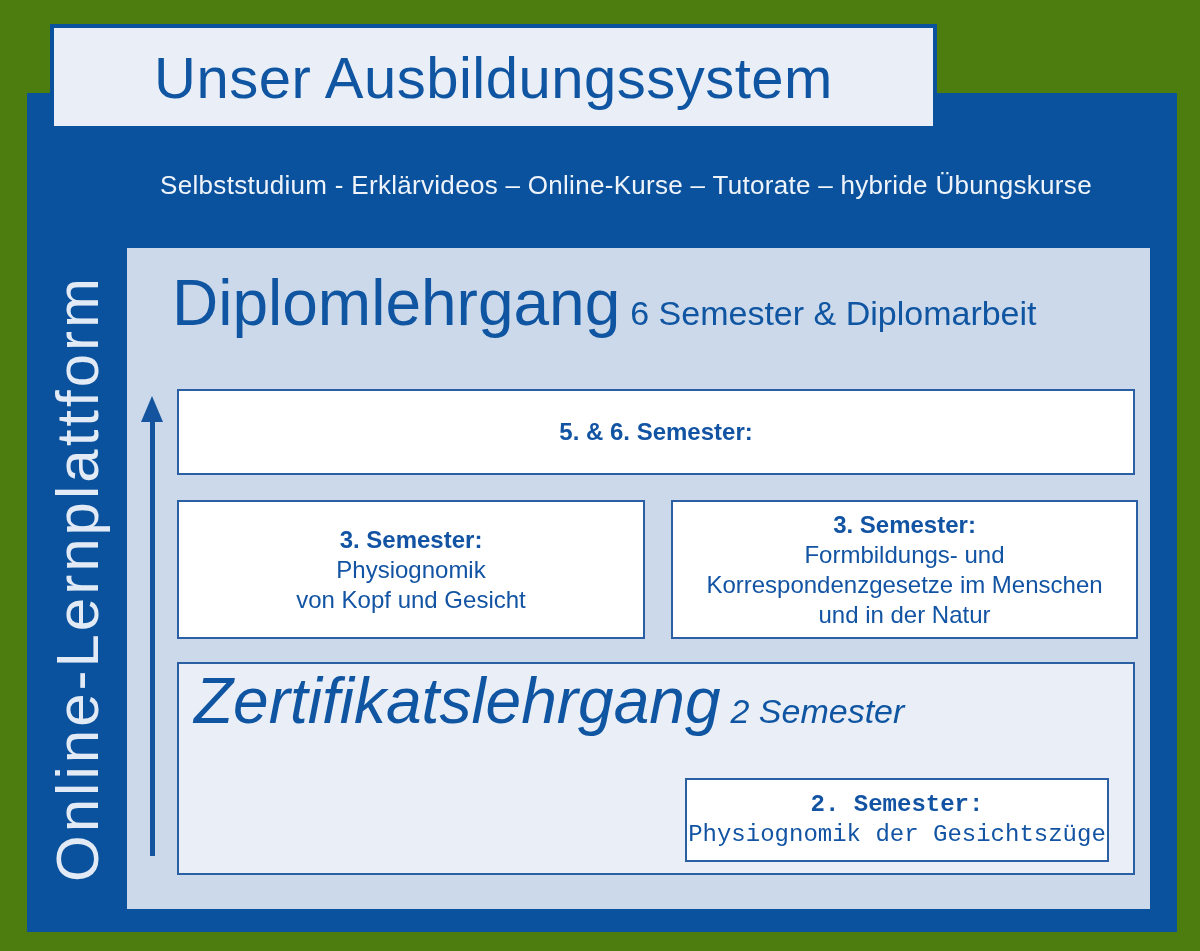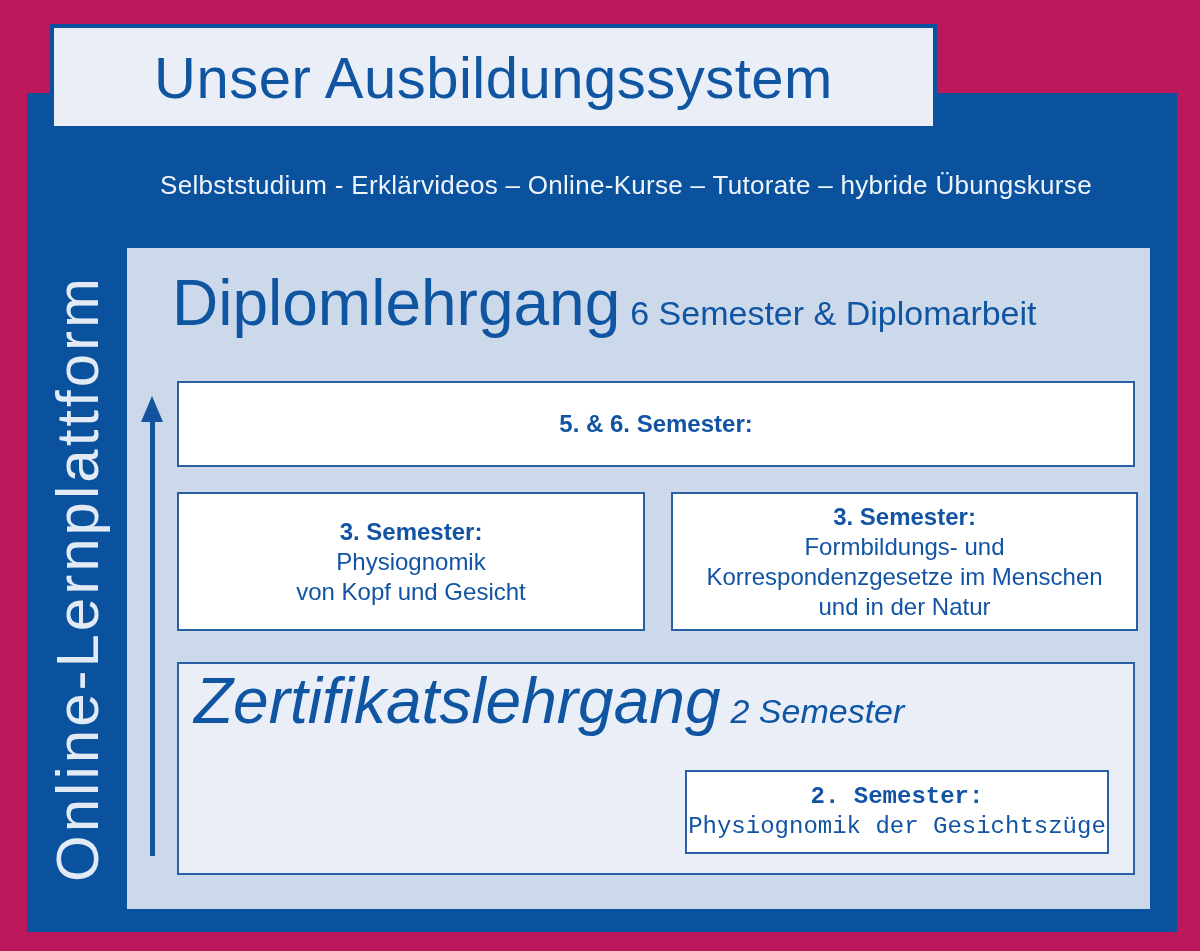--- a/index.html
+++ b/index.html
@@ -8,21 +8,21 @@
     --panel-blue:#ccd9ea;
     --light-blue:#e9eef7;
     --border-blue:#2a5fa4;
     --head-blue:#0f55a1;
     --text-blue:#1254a3;
     --near-white:#eff4fa;
   }
   *{margin:0;padding:0;box-sizing:border-box;}
   html,body{background:#ffffff;}
   body{font-family:"Liberation Sans","DejaVu Sans",sans-serif;}
-  .canvas{position:relative;width:1200px;height:951px;background:#be185d;overflow:hidden;}
+  .canvas{position:relative;width:1200px;height:951px;background:#4d7c0f;overflow:hidden;}
 
   .dark-rect{position:absolute;left:27px;top:93px;width:1150px;height:839px;background:var(--dark-blue);}
 
   .title-box{position:absolute;left:50px;top:24px;width:887px;height:106px;
     background:var(--light-blue);border:4px solid var(--dark-blue);
     display:flex;align-items:center;justify-content:center;}
   .title-box .title-text{font-size:58px;color:var(--head-blue);letter-spacing:0.5px;}
 
   .subtitle{position:absolute;left:27px;top:170px;width:1150px;text-align:center;
     font-size:26px;font-weight:normal;color:var(--near-white);letter-spacing:0.3px;padding-left:48px;}
@@ -39,21 +39,21 @@
     border-left:11px solid transparent;border-right:11px solid transparent;
     border-bottom:26px solid var(--arrow-blue);}
   .up-arrow .shaft{width:5px;height:434px;margin:0 auto;background:var(--arrow-blue);}
 
   .course-heading{position:absolute;color:var(--head-blue);white-space:nowrap;line-height:1.05;}
   .course-heading .big{font-size:64px;}
   .course-heading .badge{font-size:34px;margin-left:10px;}
 
   .sem-box{position:absolute;background:#ffffff;border:2px solid var(--border-blue);
     display:flex;flex-direction:column;align-items:center;justify-content:center;
-    text-align:center;color:var(--text-blue);font-size:24px;line-height:30px;}
+    text-align:center;color:var(--text-blue);font-size:24px;line-height:30px;margin-top:8px;}
   .sem-box .h{font-weight:bold;}
 
   .sub-panel{position:absolute;left:50px;top:414px;width:958px;height:213px;
     background:var(--light-blue);border:2px solid var(--border-blue);}
 
   .diplom-heading{left:45px;top:22px;}
   .zert-heading{left:15px;top:4px;font-style:italic;}
 </style>
 </head>
 <body>

